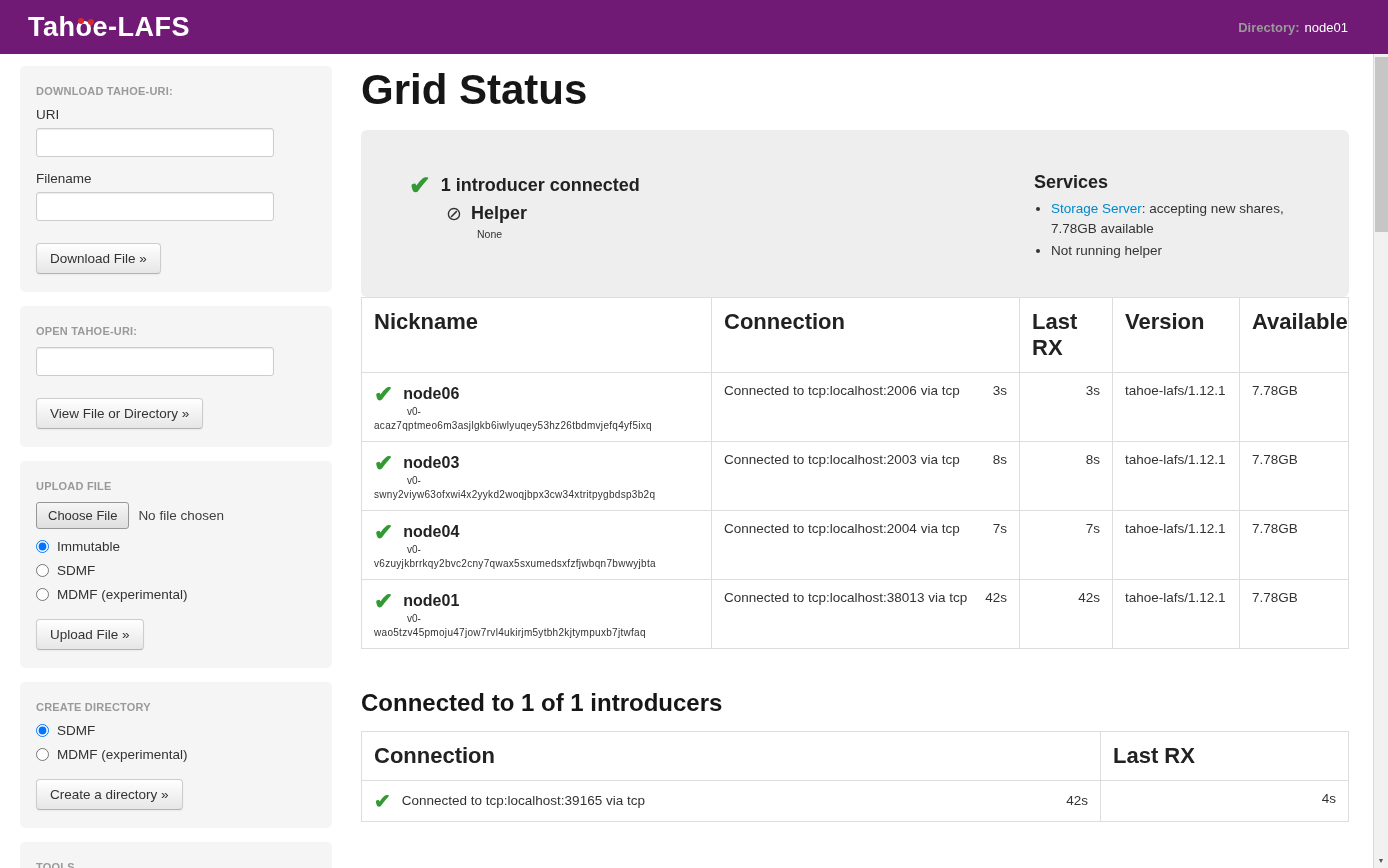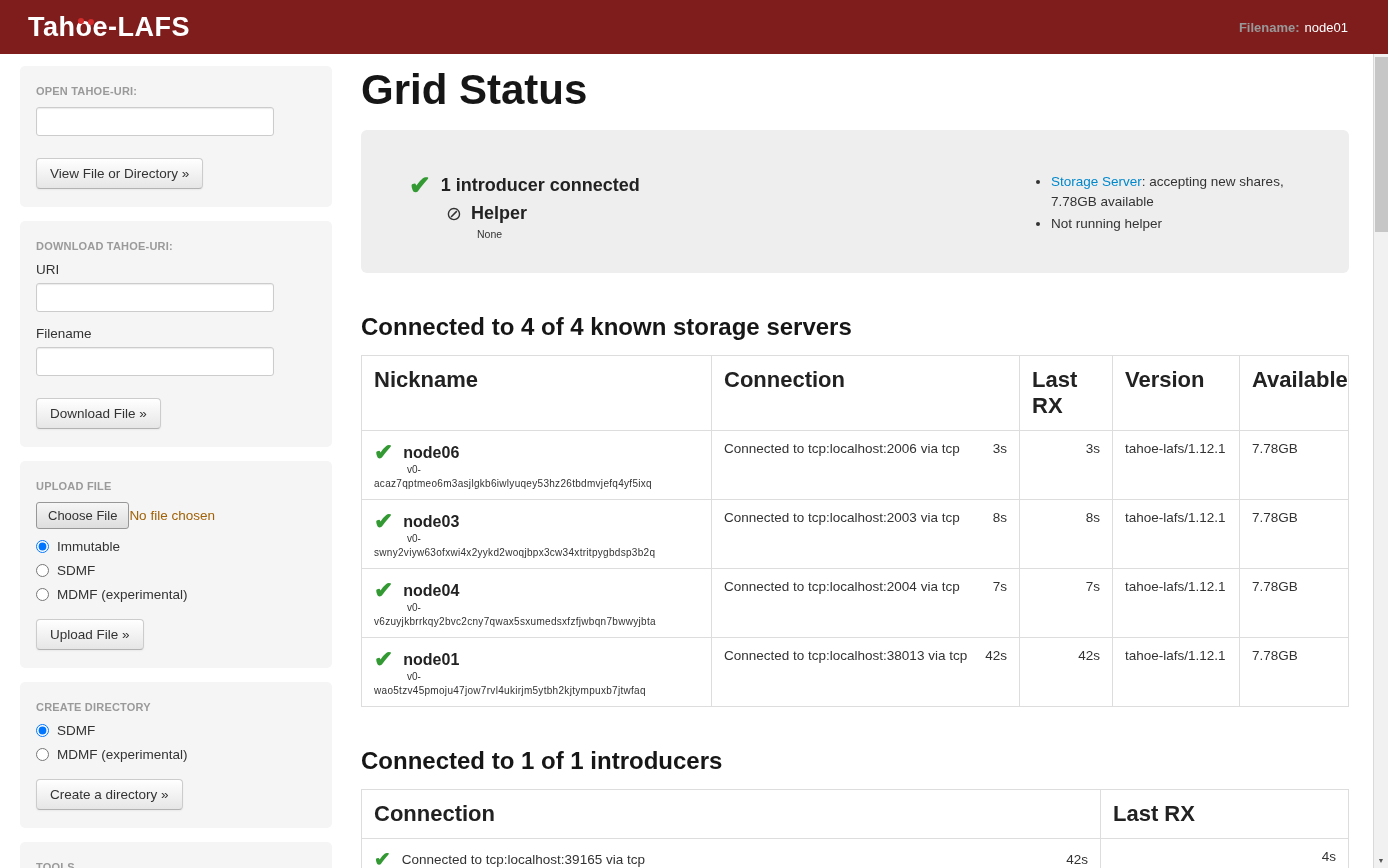--- a/index.html
+++ b/index.html
@@ -1,38 +1,38 @@
 <!DOCTYPE html>
 <html><head>
 <meta charset="utf-8">
 <style>
   *{box-sizing:border-box}
   html,body{margin:0;padding:0}
   body{width:1388px;height:868px;overflow:hidden;background:#fff;font-family:"Liberation Sans",sans-serif;position:relative}
 
   
-  .navbar{height:54px;background:#7f1d1d;display:flex;align-items:center;justify-content:space-between;padding:0 40px 0 28px;position:relative;z-index:10}
+  .navbar{height:54px;background:#701a75;display:flex;align-items:center;justify-content:space-between;padding:0 40px 0 28px;position:relative;z-index:10}
   .logo{position:relative;color:#fff;font-size:27px;font-weight:bold;text-decoration:none;letter-spacing:.5px}
   .berry{position:absolute;top:6px;left:50px;width:6px;height:6px;border-radius:50%;background:#d62b2b;box-shadow:10px 1px 0 #d62b2b}
   .nav-info{text-align:right;font-size:13px;line-height:17px}
   .nav-label{color:#999;font-weight:bold;margin-right:5px}
   .nav-value{color:#fff}
 
   .content{display:flex;align-items:flex-start}
 
   
   .sidebar{flex:none;width:312px;margin:12px 0 0 20px}
   .panel{background:#f5f5f5;border-radius:5px;padding:15px 16px 18px;margin-bottom:14px}
   .side-label{color:#9a9a9a;font-weight:bold;font-size:11px;margin:4px 0 10px;letter-spacing:.2px}
   .text-input{display:block;width:238px;height:29px;padding:4px 8px;font-size:13.5px;color:#555;border:1px solid #ccc;border-radius:3px;box-shadow:inset 0 1px 1px rgba(0,0,0,.08);font-family:inherit;background:#fff;margin-bottom:14px}
   .btn{display:inline-block;padding:7px 13px;font-size:13.5px;color:#333;background:linear-gradient(#fff,#e6e6e6);border:1px solid #ccc;border-bottom-color:#b3b3b3;border-radius:4px;font-family:inherit;cursor:pointer;text-align:center;box-shadow:0 1px 2px rgba(0,0,0,.05)}
   .field-label{font-size:13.5px;color:#333;margin:10px 0 6px}
-  .file-row{display:flex;align-items:center;margin:4px 0 10px}
+  .file-row{display:flex;align-items:center;gap:9px;margin:4px 0 10px}
   .file-btn{padding:5px 11px;font-size:13px;color:#333;background:linear-gradient(#f6f6f6,#dedede);border:1px solid #979797;border-radius:3px;font-family:inherit;cursor:pointer}
-  .file-none{font-size:13.5px;color:#a16207}
+  .file-none{font-size:13.5px;color:#404040}
   .radio-row{display:flex;margin:9px 0;font-size:13.5px;color:#333;gap:8px}
   .radio-row input{margin:0}
   .panel .btn{margin-top:8px}
   .tools-panel{min-height:110px}
 
   
   .main{flex:1;min-width:0;margin:0 39px 0 29px}
   .page-title{font-size:42px;font-weight:bold;color:#161616;margin:12px 0 16px;line-height:1.15}
 
   .well{background:#eee;border-radius:6px;padding:42px 30px 33px 48px;display:flex;margin-bottom:0}
@@ -75,42 +75,42 @@
 </head>
 <body>
 
 <div class="navbar">
   <a class="logo" href="#">
     <span>Tahoe-LAFS</span>
     <span class="berry"></span>
   </a>
   <div class="nav-info">
     <div>
-      <span class="nav-label">Filename:</span><span class="nav-value">node01</span>
+      <span class="nav-label">Directory:</span><span class="nav-value">node01</span>
     </div>
   </div>
 </div>
 
 <div class="content">
 
   <div class="sidebar">
-
-    <div class="panel">
-      <div class="side-label">OPEN TAHOE-URI:</div>
-      <input class="text-input" type="text" style="">
-      <button class="btn">View File or Directory »</button>
-    </div>
 
     <div class="panel">
       <div class="side-label">DOWNLOAD TAHOE-URI:</div>
       <div class="field-label">URI</div>
       <input class="text-input" type="text" style="">
       <div class="field-label">Filename</div>
       <input class="text-input" type="text" style="">
       <button class="btn">Download File »</button>
+    </div>
+
+    <div class="panel">
+      <div class="side-label">OPEN TAHOE-URI:</div>
+      <input class="text-input" type="text" style="">
+      <button class="btn">View File or Directory »</button>
     </div>
 
     <div class="panel">
       <div class="side-label">UPLOAD FILE</div>
       <div class="file-row">
         <button class="file-btn">Choose File</button>
         <span class="file-none">No file chosen</span>
       </div>
       <div class="radio-row">
         <input type="radio" name="upload-format" checked="" style="">
@@ -156,28 +156,28 @@
           <span class="check check-lg">✔</span>
           <span>1 introducer connected</span>
         </div>
         <div class="status-line helper-line">
           <span class="helper-icon">⊘</span>
           <span>Helper</span>
         </div>
         <div class="helper-none">None</div>
       </div>
       <div class="well-right">
+        <h3 class="services-title">Services</h3>
         <ul class="services-list">
           <li><a class="link" href="#">Storage Server</a><span>: accepting new shares, 7.78GB available</span></li>
           <li><span>Not running helper</span></li>
         </ul>
       </div>
     </div>
 
-    <h2 class="section-title">Connected to 4 of 4 known storage servers</h2>
 
     <table class="t-storage">
       <colgroup>
           <col style="width:350px">
           <col style="width:308px">
           <col style="width:93px">
           <col style="width:127px">
           <col>
         </colgroup>
       <thead>

